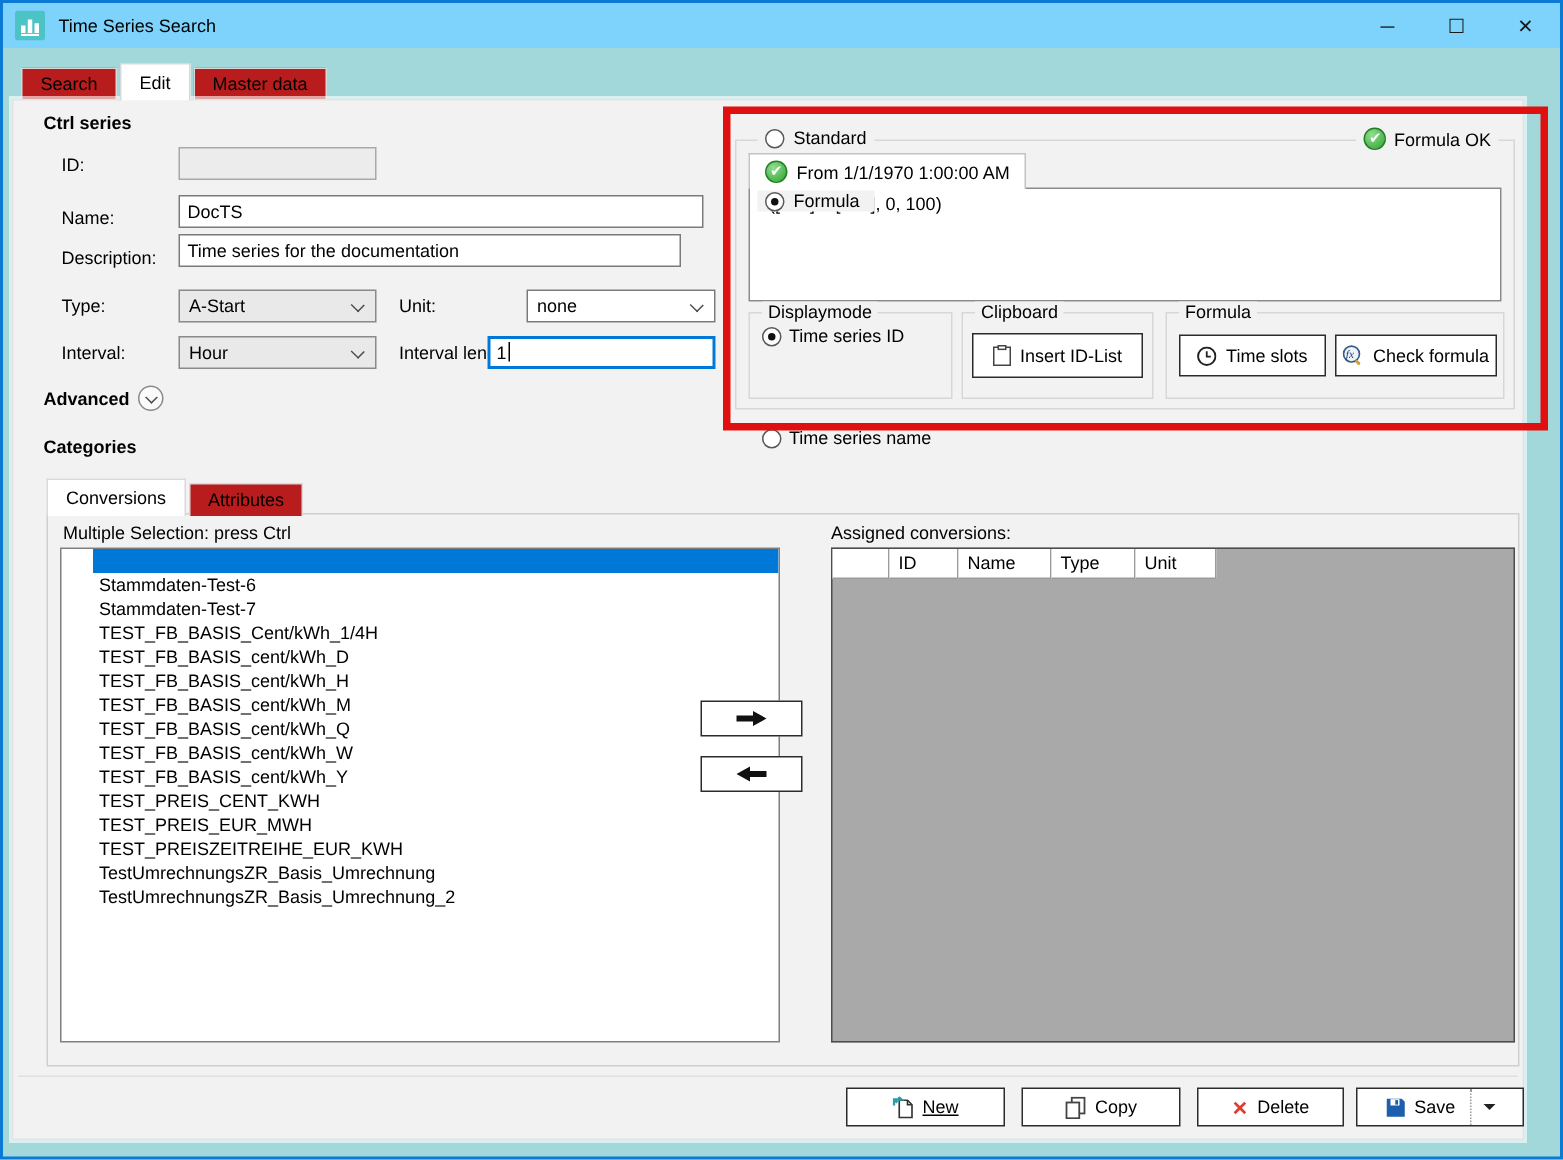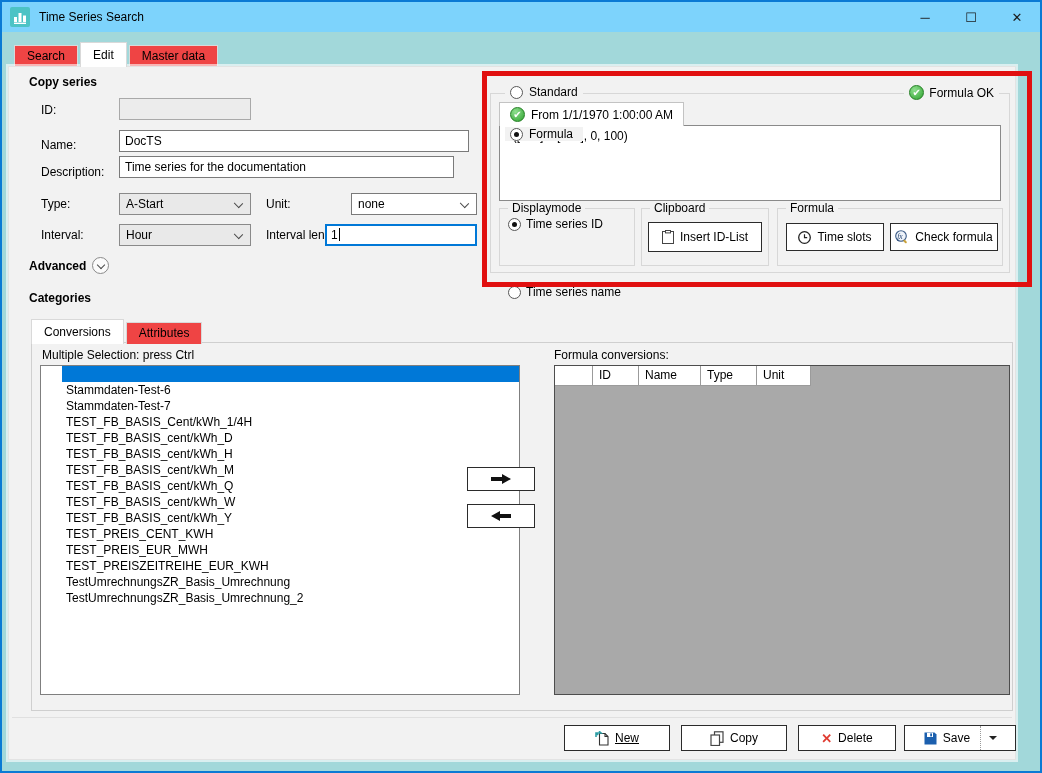--- a/index.html
+++ b/index.html
@@ -9,21 +9,21 @@
 
   
   .titlebar { position:absolute; left:0; top:0; width:1038px; height:30px; background:#7dd3fc; display:flex; align-items:center; }
   .app-icon { width:20px; height:20px; margin:0 9px 0 8px; }
   .title-text { font-size:12px; }
   .win-controls { position:absolute; right:0; top:0; height:30px; display:flex; }
   .win-btn { width:46px; height:30px; display:flex; align-items:center; justify-content:center; font-size:13px; color:#1a1a1a; }
 
   
   .tabstrip { position:absolute; left:12px; top:40px; display:flex; align-items:flex-end; }
-  .tab { background:#ef4444; border:1px solid #d9d9d9; border-bottom:none; padding:0 12px; height:22px; line-height:21px; margin-right:2px; }
+  .tab { background:#b91c1c; border:1px solid #d9d9d9; border-bottom:none; padding:0 12px; height:22px; line-height:21px; margin-right:2px; }
   .tab.active { background:#ffffff; height:25px; line-height:24px; position:relative; z-index:3; }
 
   
   .main-panel { position:absolute; left:6px; top:64px; width:1008px; height:694px; background:#f2f2f2; border:1px solid #e3e3e3; box-shadow:0 0 0 2px rgba(255,255,255,.6); }
 
   .section-title { position:absolute; font-weight:bold; font-size:12px; }
   .flabel { position:absolute; font-size:12px; }
   .tbox { position:absolute; height:22px; background:#fff; border:1px solid #7a7a7a; padding:2px 5px; line-height:16px; font-size:12px; }
   .tbox.disabled { background:#ececec; border-color:#a9a9a9; }
   .tbox.focused { border:2px solid #0078d7; padding:1px 4px; }
@@ -101,21 +101,21 @@
   </div>
 
   <div class="tabstrip">
     <div class="tab">Search</div>
     <div class="tab active">Edit</div>
     <div class="tab">Master data</div>
   </div>
 
   <div class="main-panel">
 
-    <div class="section-title" style="left:20px; top:8px;">Copy series</div>
+    <div class="section-title" style="left:20px; top:8px;">Ctrl series</div>
 
     <div class="flabel" style="left:32px; top:36px;">ID:</div>
     <div class="tbox disabled" style="left:110px; top:31px; width:132px;"></div>
 
     <div class="flabel" style="left:32px; top:71px;">Name:</div>
     <div class="tbox" style="left:110px; top:63px; width:350px;">DocTS</div>
 
     <div class="flabel" style="left:32px; top:98px;">Description:</div>
     <div class="tbox" style="left:110px; top:89px; width:335px;">Time series for the documentation</div>
 
@@ -243,21 +243,21 @@
         <svg width="22" height="12" viewBox="0 0 22 12">
           <path d="M1 4 H12 V1 L21 6 L12 11 V8 H1 Z" fill="#111"></path>
         </svg>
       </div>
       <div class="btn xfer" style="left:435px; top:161px;">
         <svg width="22" height="12" viewBox="0 0 22 12">
           <path d="M21 4 H10 V1 L1 6 L10 11 V8 H21 Z" fill="#111"></path>
         </svg>
       </div>
 
-      <div class="hint" style="left:522px;">Formula conversions:</div>
+      <div class="hint" style="left:522px;">Assigned conversions:</div>
       <div class="grid">
         <div class="grid-header">
             <div class="grid-hcell" style="width: 38px;"></div>
             <div class="grid-hcell" style="width: 46px;">ID</div>
             <div class="grid-hcell" style="width: 62px;">Name</div>
             <div class="grid-hcell" style="width: 56px;">Type</div>
             <div class="grid-hcell" style="width: 54px;">Unit</div>
           </div>
       </div>
     </div>

